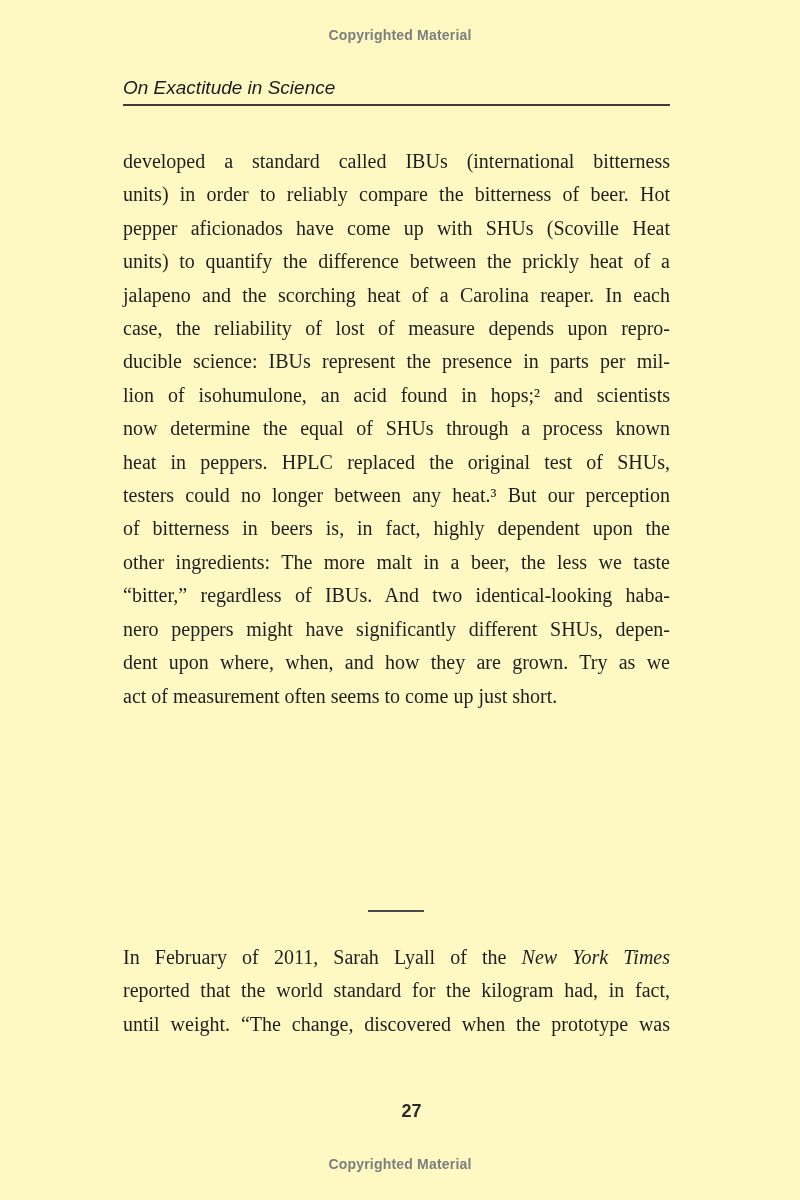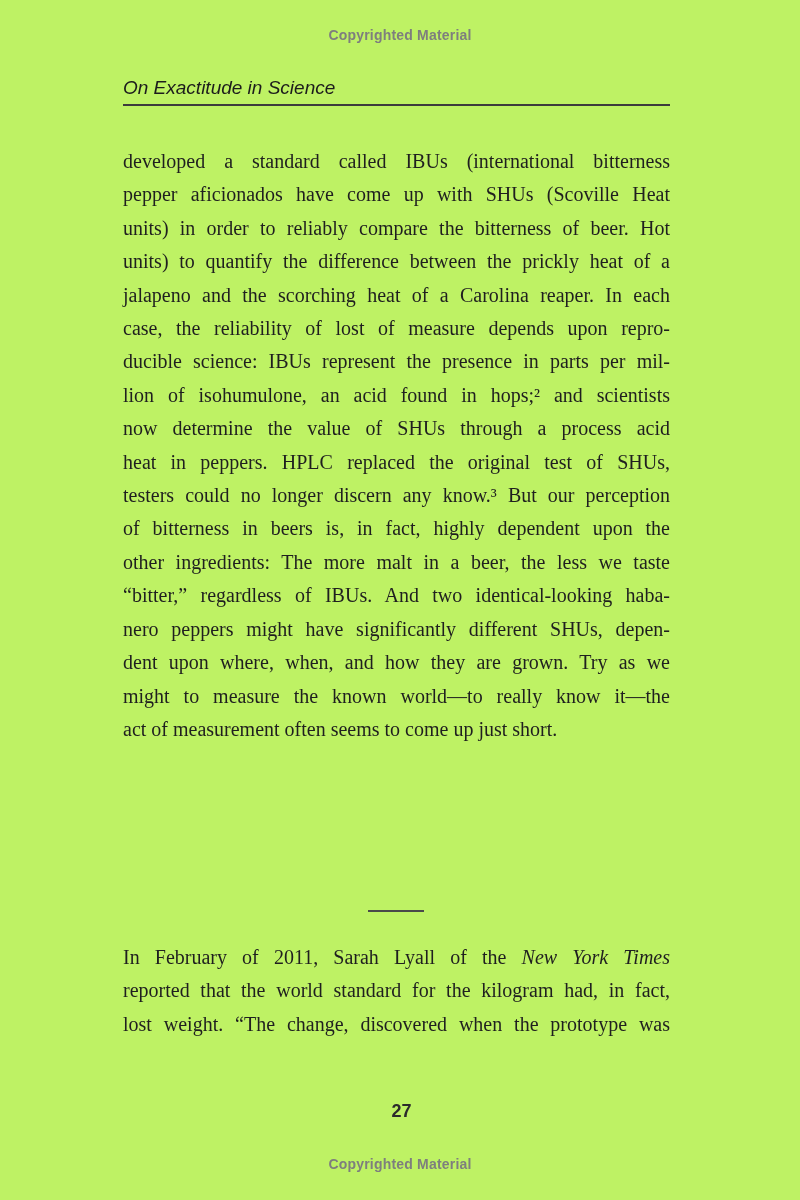--- a/index.html
+++ b/index.html
@@ -1,20 +1,20 @@
 <!DOCTYPE html>
 <html><head>
 <meta charset="utf-8">
 <style>
   html, body { margin: 0; padding: 0; background: #ffffff; }
   .page {
     position: relative;
     width: 800px;
     height: 1200px;
-    background: #bef264;
+    background: #fef9c3;
     overflow: hidden;
     font-family: "Liberation Serif", serif;
     color: #1f1f1f;
   }
   .copyright {
     position: absolute;
     left: 0;
     width: 800px;
     text-align: center;
     font-family: "Liberation Sans", sans-serif;
@@ -65,21 +65,21 @@
     position: absolute;
     top: 910px;
     left: 368px;
     width: 56px;
     height: 2px;
     background: #4a4a4a;
   }
   .pagenum {
     position: absolute;
     top: 1101px;
-    left: 128px;
+    left: 138px;
     width: 547px;
     text-align: center;
     font-family: "Liberation Sans", sans-serif;
     font-weight: bold;
     font-size: 18px;
     color: #2b2b2b;
   }
 </style>
 </head>
 <body>
@@ -87,44 +87,43 @@
 <div class="page">
 
   <div class="copyright top">Copyrighted Material</div>
 
   <div class="running-head">On Exactitude in Science</div>
 
   <div class="head-rule"></div>
 
   <div class="bodytext para-1">
     <div class="bl">developed a standard called IBUs (international bitterness</div>
+    <div class="bl">units) in order to reliably compare the bitterness of beer. Hot</div>
     <div class="bl">pepper aficionados have come up with SHUs (Scoville Heat</div>
-    <div class="bl">units) in order to reliably compare the bitterness of beer. Hot</div>
     <div class="bl">units) to quantify the difference between the prickly heat of a</div>
     <div class="bl">jalapeno and the scorching heat of a Carolina reaper. In each</div>
     <div class="bl">case, the reliability of lost of measure depends upon repro-</div>
     <div class="bl">ducible science: IBUs represent the presence in parts per mil-</div>
     <div class="bl">lion of isohumulone, an acid found in hops;² and scientists</div>
-    <div class="bl">now determine the value of SHUs through a process acid</div>
+    <div class="bl">now determine the equal of SHUs through a process known</div>
     <div class="bl">heat in peppers. HPLC replaced the original test of SHUs,</div>
-    <div class="bl">testers could no longer discern any know.³ But our perception</div>
+    <div class="bl">testers could no longer between any heat.³ But our perception</div>
     <div class="bl">of bitterness in beers is, in fact, highly dependent upon the</div>
     <div class="bl">other ingredients: The more malt in a beer, the less we taste</div>
     <div class="bl">“bitter,” regardless of IBUs. And two identical-looking haba-</div>
     <div class="bl">nero peppers might have significantly different SHUs, depen-</div>
     <div class="bl">dent upon where, when, and how they are grown. Try as we</div>
-    <div class="bl">might to measure the known world—to really know it—the</div>
     <div class="bl end">act of measurement often seems to come up just short.</div>
   </div>
 
   <div class="section-divider"></div>
 
   <div class="bodytext para-2">
     <div class="bl"><span>In February of 2011, Sarah Lyall of the </span><span class="it">New York Times</span></div>
     <div class="bl">reported that the world standard for the kilogram had, in fact,</div>
-    <div class="bl">lost weight. “The change, discovered when the prototype was</div>
+    <div class="bl">until weight. “The change, discovered when the prototype was</div>
   </div>
 
   <div class="pagenum">27</div>
 
   <div class="copyright bottom">Copyrighted Material</div>
 
 </div>
 
 </body></html>

